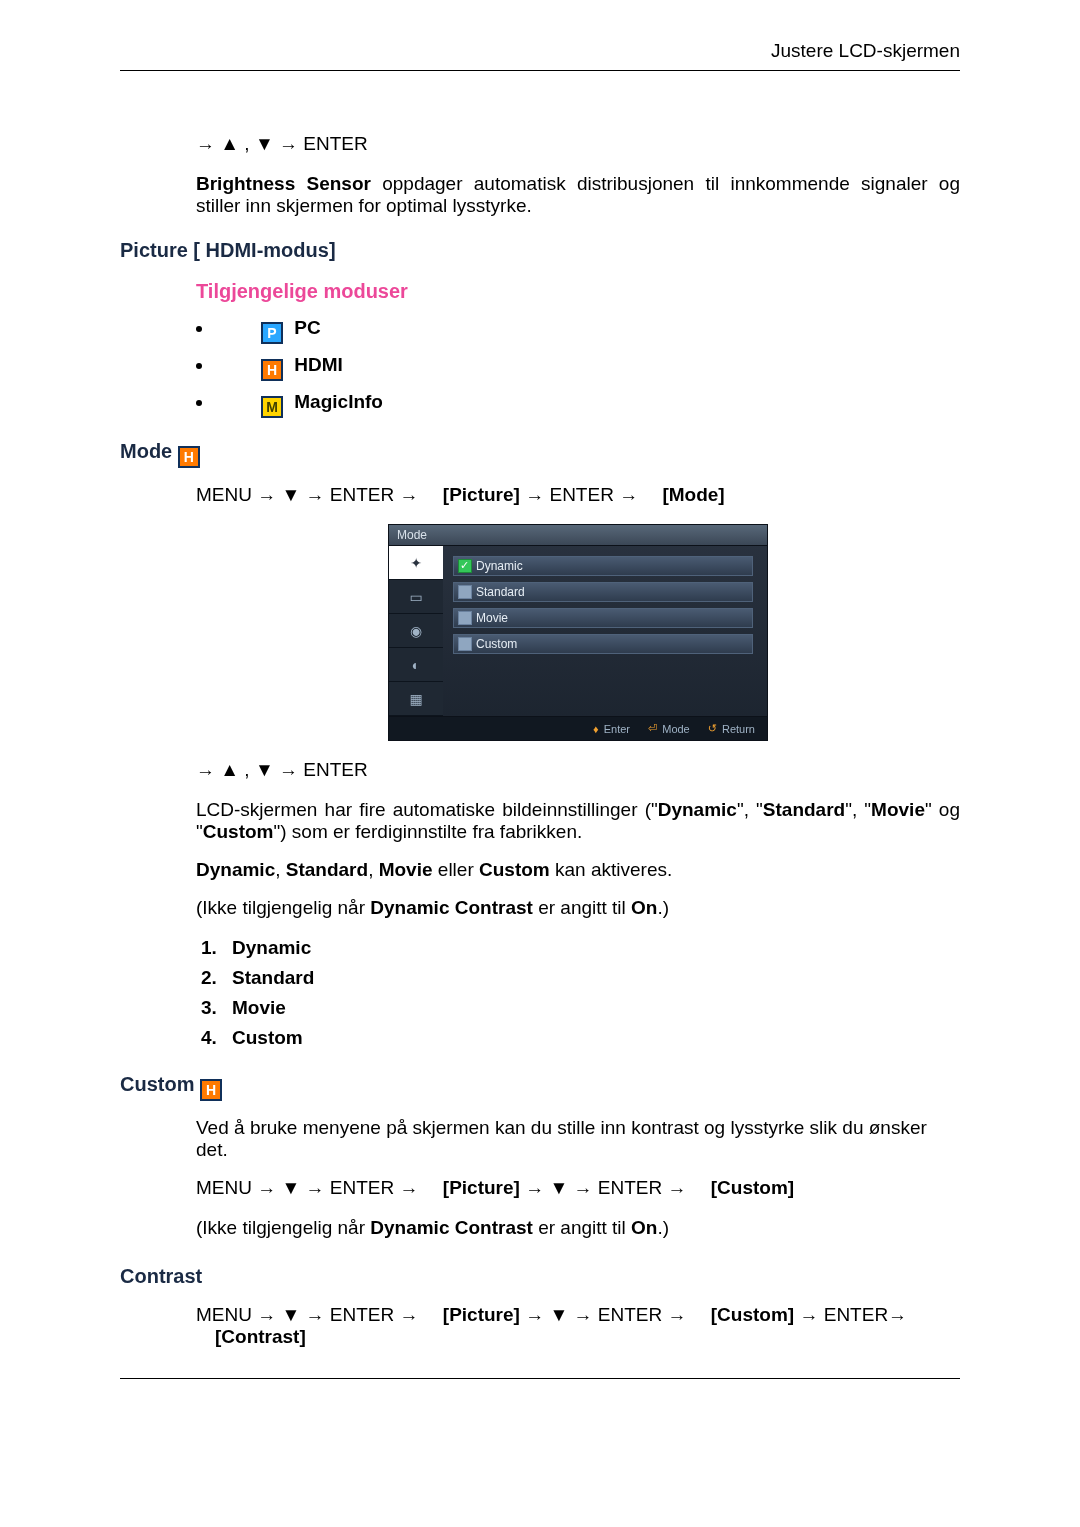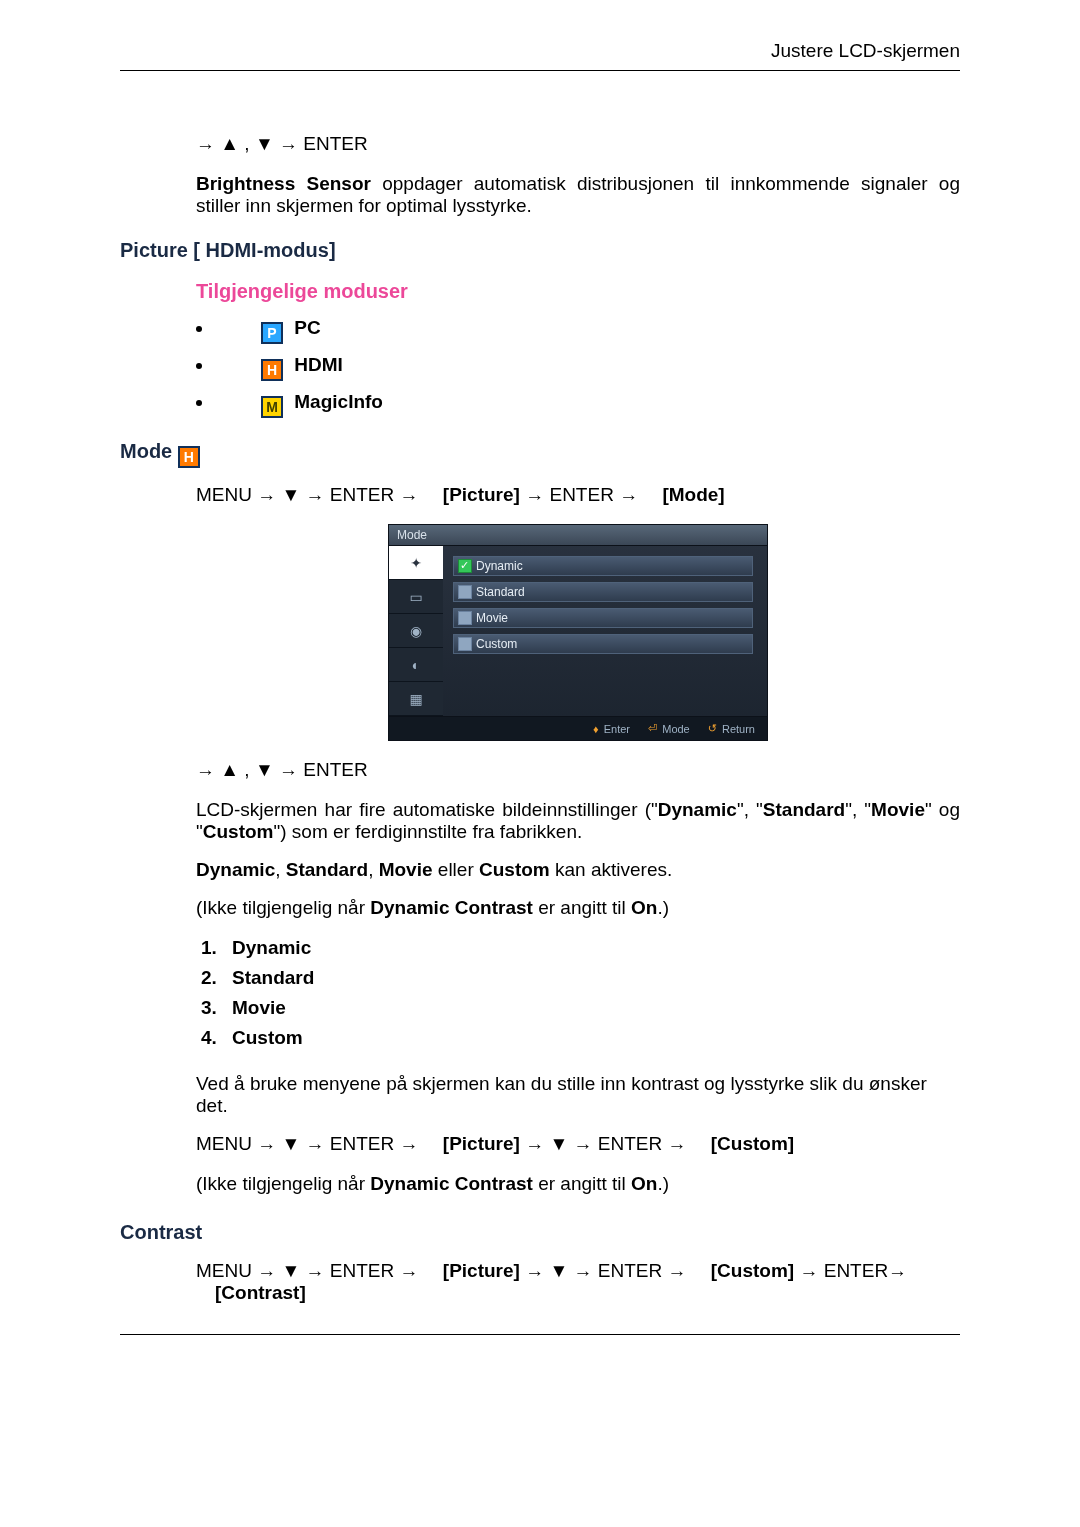--- a/index.html
+++ b/index.html
@@ -212,20 +212,24 @@
     </p>
 
     <ol class="numlist">
       <li>Dynamic</li>
       <li>Standard</li>
       <li>Movie</li>
       <li>Custom</li>
     </ol>
   </div>
 
+  <h2 class="section accent">
+    <span>Custom</span>
+    <span class="mode-icon mi-h">H</span>
+  </h2>
   <div class="indent1">
     <p>Ved å bruke menyene på skjermen kan du stille inn kontrast og lysstyrke slik du ønsker det.</p>
     <p class="nav-line" style="margin-top:16px">
       <span>MENU → ▼ → ENTER → </span><span class="bracket">[Picture]</span><span> → ▼ → ENTER → </span><span class="bracket">[Custom]</span>
     </p>
     <p>
       <span>(Ikke tilgjengelig når </span><span class="bold">Dynamic Contrast</span><span> er angitt til </span><span class="bold">On</span><span>.)</span>
     </p>
   </div>
 

